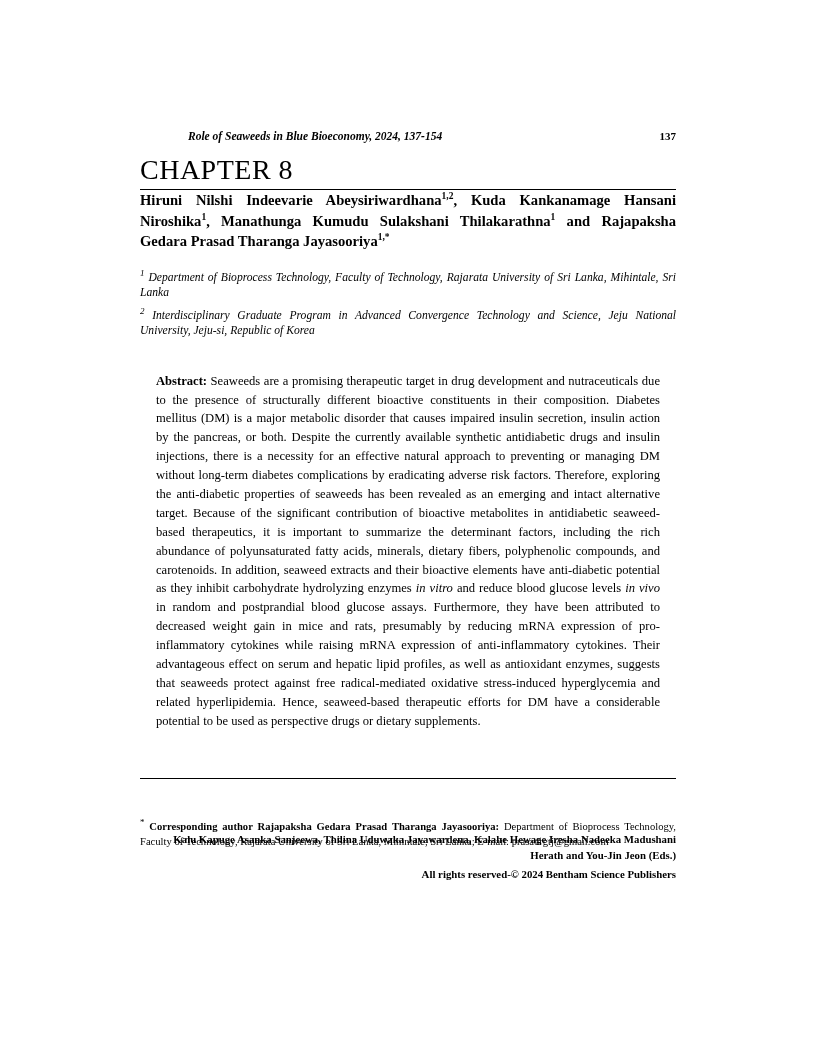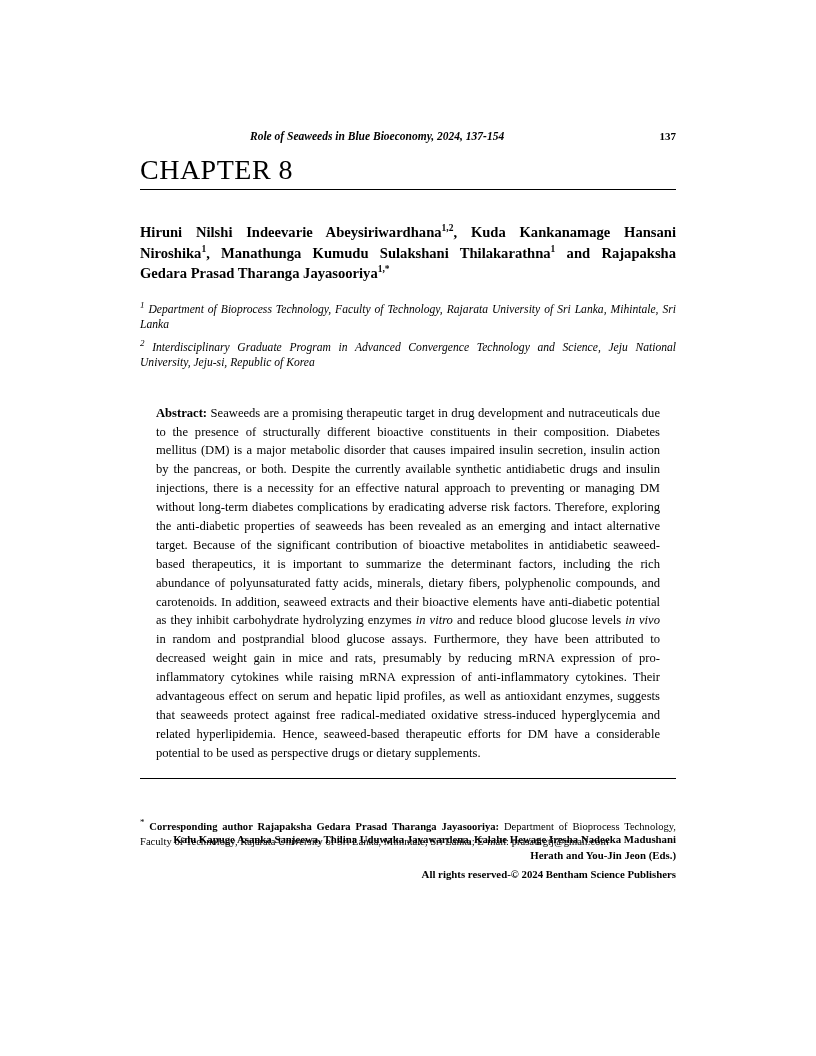--- a/index.html
+++ b/index.html
@@ -33,21 +33,21 @@
   
   .runhead {
     display: flex;
     justify-content: space-between;
     align-items: baseline;
     font-size: 11.5px;
   }
   .runhead-title {
     font-style: italic;
     font-weight: bold;
-    margin-left: 110px;
+    margin-left: 48px;
   }
   .runhead-page {
     font-weight: bold;
     font-size: 11px;
     margin-left: 34px;
   }
 
   
   .chapter-line {
     margin-top: 12px;
@@ -67,21 +67,21 @@
     font-size: 21.5px;
     font-weight: bold;
     line-height: 1.25;
     text-align: justify;
     text-align-last: left;
     word-spacing: 2px;
   }
 
   
   .authors {
-    margin-top: 32px;
+    margin-top: 0;
     font-size: 14.6px;
     font-weight: bold;
     line-height: 1.35;
     text-align: justify;
     text-align-last: left;
   }
   .authors sup { font-size: 9.5px; font-weight: bold; }
   .authors .conj { font-weight: bold; }
 
   

